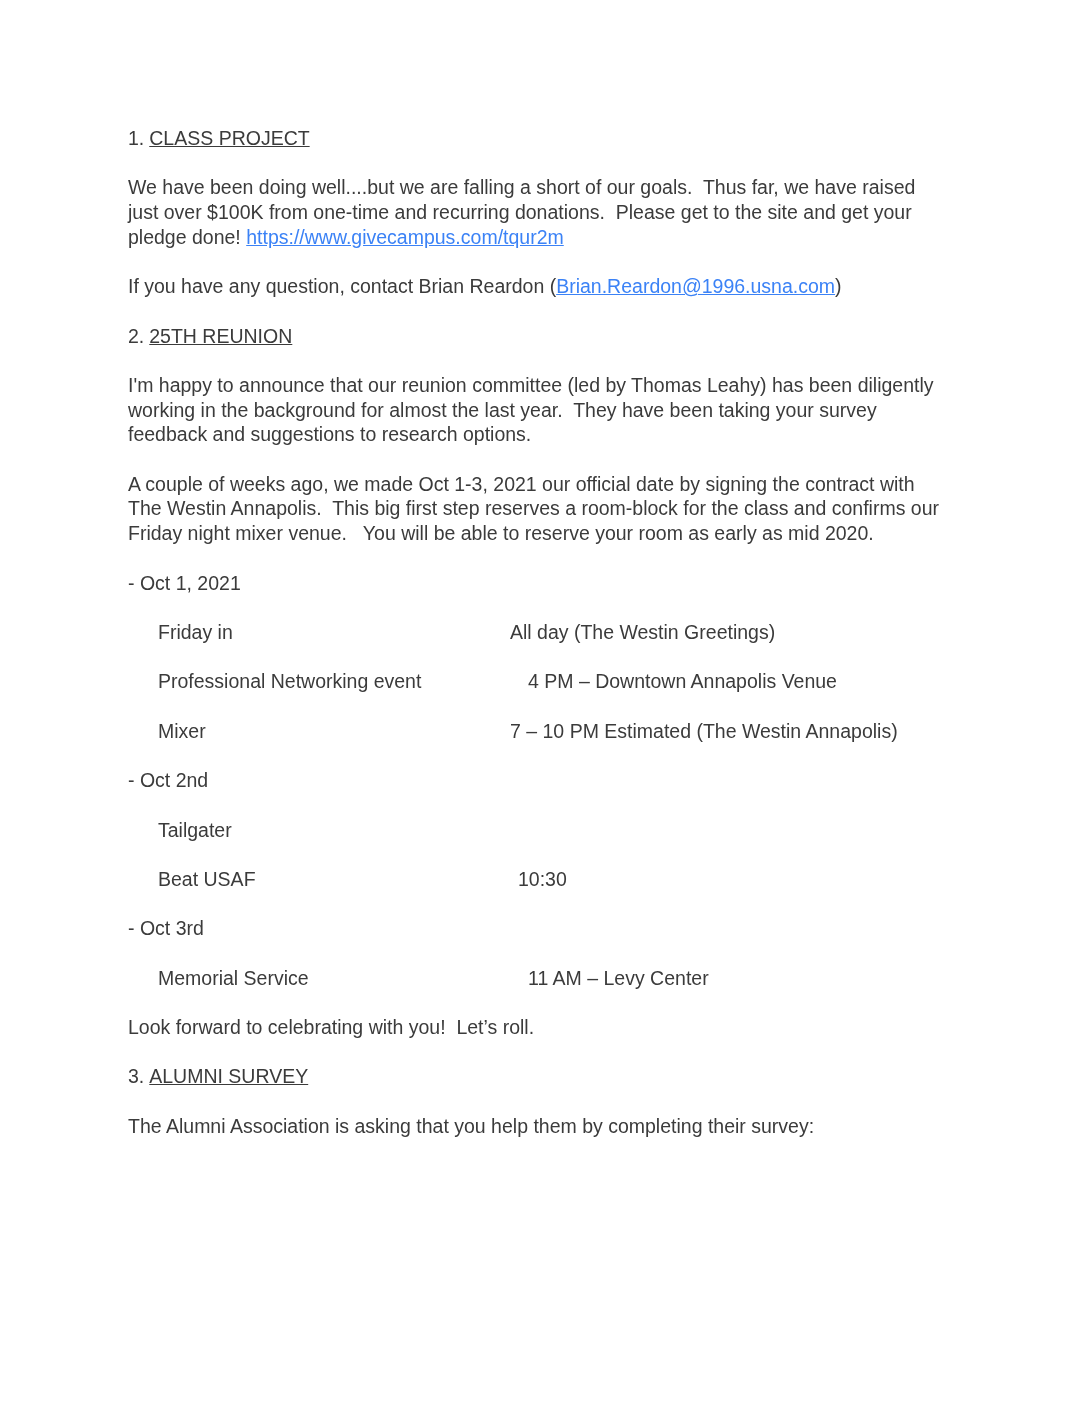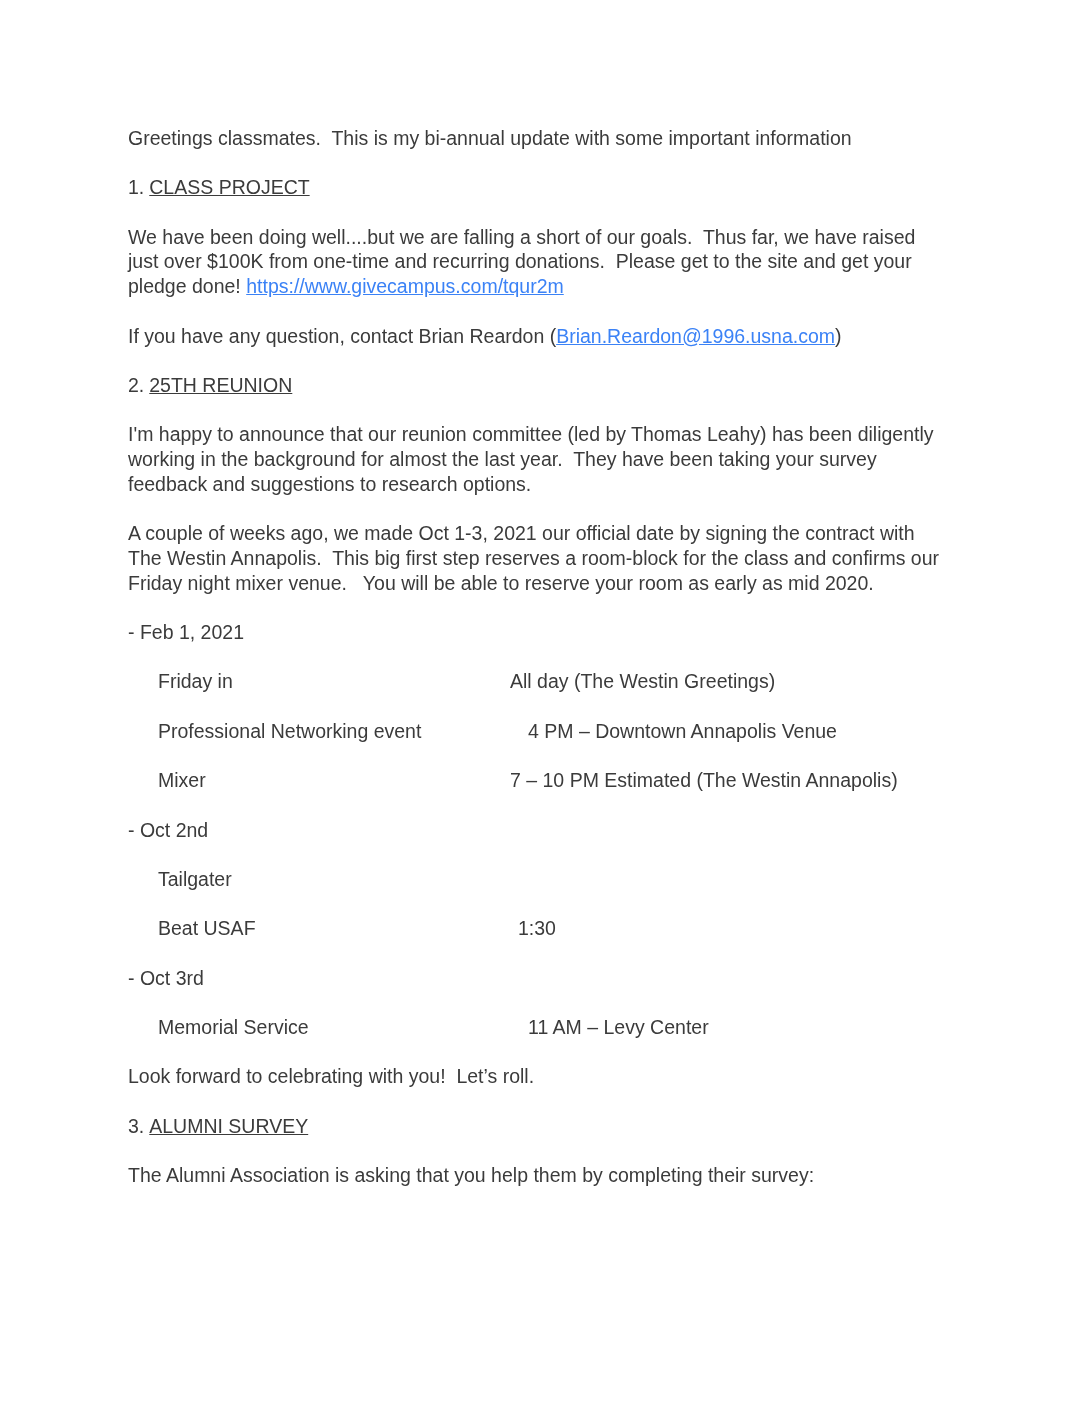--- a/index.html
+++ b/index.html
@@ -32,35 +32,34 @@
   .event-detail { flex:none; }
   .event-detail.off18 { padding-left:18px; }
   .event-detail.off8 { padding-left:8px; }
 </style>
 </head>
 <body>
 
 <div class="page">
   <div class="content">
 
-    <p class="para">Greetings classmates.  This is my bi-annual update with some important information</p>
 
     <p class="heading"><span class="num">1.</span><span class="title">CLASS PROJECT</span></p>
 
     <p class="para"><span>We have been doing well....but we are falling a short of our goals.  Thus far, we have raised just over $100K from one-time and recurring donations.  Please get to the site and get your pledge done! </span><a class="link">https://www.givecampus.com/tqur2m</a></p>
 
     <p class="para"><span>If you have any question, contact Brian Reardon (</span><a class="link">Brian.Reardon@1996.usna.com</a><span>)</span></p>
 
     <p class="heading"><span class="num">2.</span><span class="title">25TH REUNION</span></p>
 
     <p class="para">I'm happy to announce that our reunion committee (led by Thomas Leahy) has been diligently working in the background for almost the last year.  They have been taking your survey feedback and suggestions to research options.</p>
 
     <p class="para">A couple of weeks ago, we made Oct 1-3, 2021 our official date by signing the contract with The Westin Annapolis.  This big first step reserves a room-block for the class and confirms our Friday night mixer venue.   You will be able to reserve your room as early as mid 2020.</p>
 
-    <p class="day-line">- Feb 1, 2021</p>
+    <p class="day-line">- Oct 1, 2021</p>
 
     <div class="event-row">
       <span class="event-label">Friday in</span>
       <span class="event-detail">All day (The Westin Greetings)</span>
     </div>
 
     <div class="event-row">
       <span class="event-label">Professional Networking event</span>
       <span class="event-detail off18">4 PM – Downtown Annapolis Venue</span>
     </div>
@@ -71,21 +70,21 @@
     </div>
 
     <p class="day-line">- Oct 2nd</p>
 
     <div class="event-row">
       <span class="event-label">Tailgater</span>
     </div>
 
     <div class="event-row">
       <span class="event-label">Beat USAF</span>
-      <span class="event-detail off8">1:30</span>
+      <span class="event-detail off8">10:30</span>
     </div>
 
     <p class="day-line">- Oct 3rd</p>
 
     <div class="event-row">
       <span class="event-label">Memorial Service</span>
       <span class="event-detail off18">11 AM – Levy Center</span>
     </div>
 
     <p class="para">Look forward to celebrating with you!  Let’s roll.</p>

